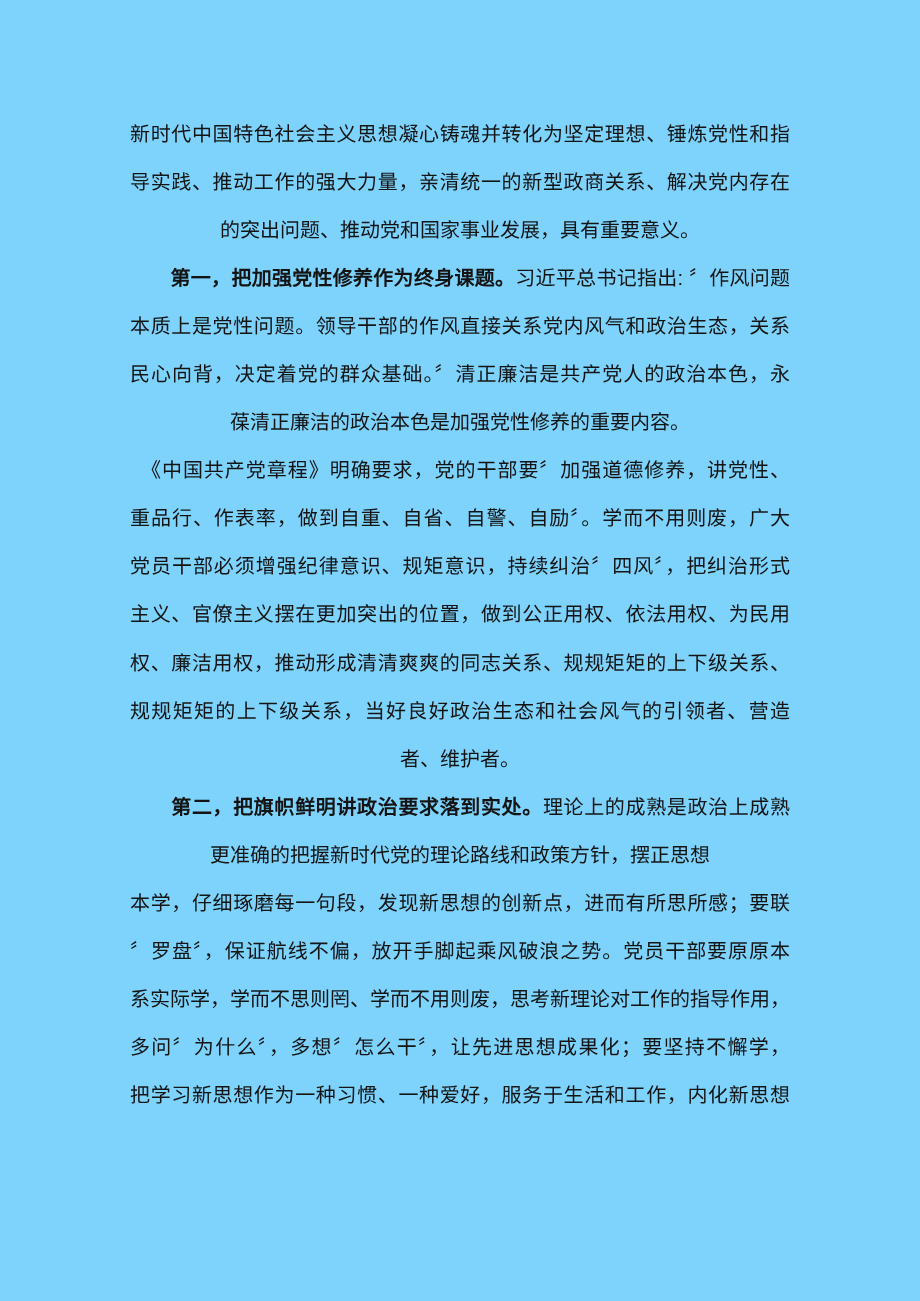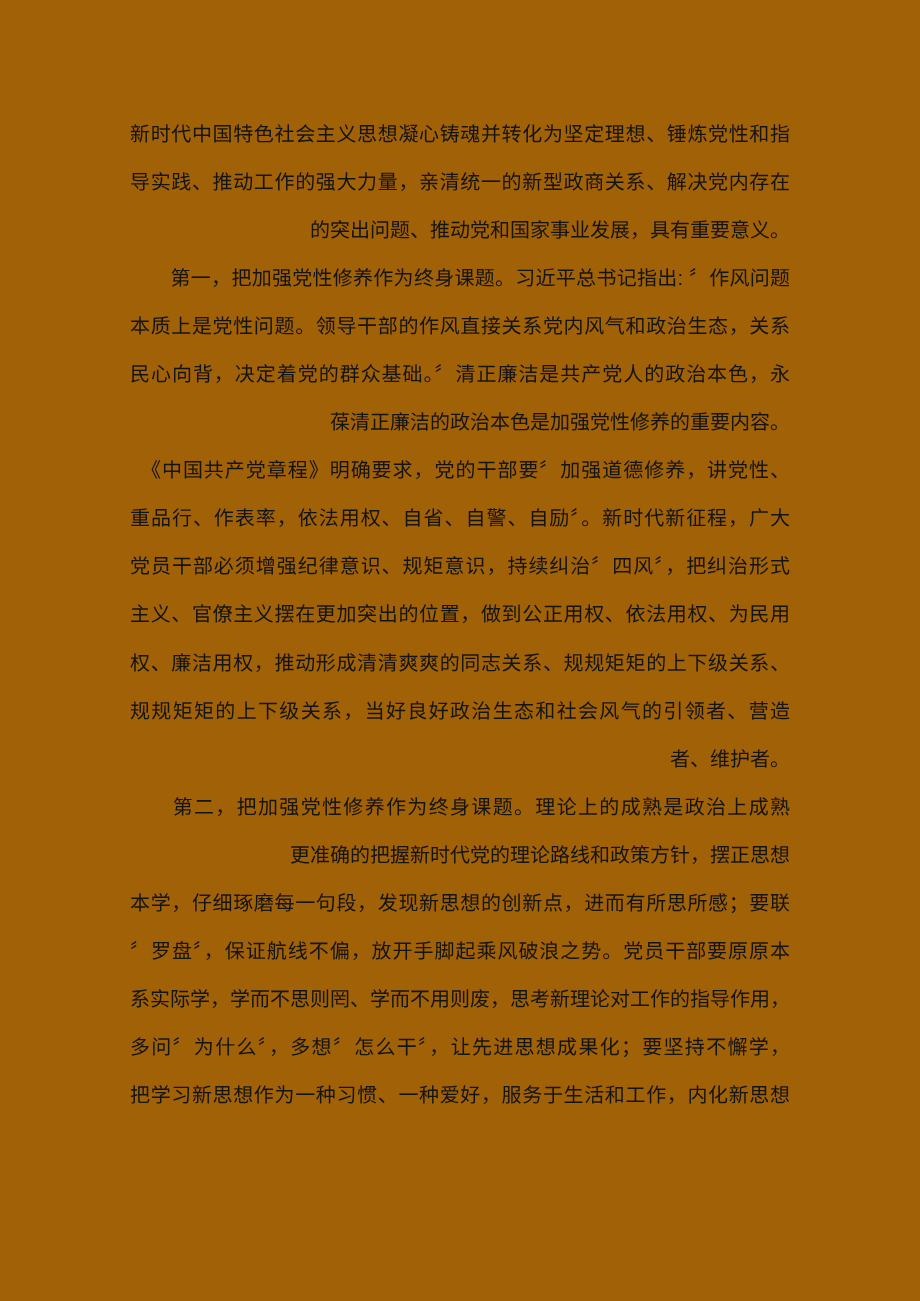--- a/index.html
+++ b/index.html
@@ -4,67 +4,67 @@
 <style>
   html, body {
     margin: 0;
     padding: 0;
     background: #ffffff;
   }
   .page {
     position: relative;
     width: 920px;
     height: 1301px;
-    background: #a16207;
+    background: #7dd3fc;
     overflow: hidden;
     font-family: "Liberation Sans", sans-serif;
   }
   .text-block {
     position: absolute;
     left: 130px;
     top: 110px;
     width: 660px;
     color: #141414;
     font-size: 20px;
     font-weight: 400;
     letter-spacing: 0;
   }
   .doc-line {
     height: 48.05px;
     line-height: 48.05px;
     overflow: hidden;
-    text-align: right;
+    text-align: center;
   }
   .doc-line.just {
     text-align: justify;
     text-align-last: justify;
   }
   .seg { font-weight: 400; }
-  .seg.b { font-weight: 400; }
+  .seg.b { font-weight: 700; }
 </style>
 </head>
 <body>
 
 <div class="page">
   <div class="text-block" style="color: rgb(20, 20, 20);">
       <div class="doc-line just"><span class="seg">新时代中国特色社会主义思想凝心铸魂并转化为坚定理想、锤炼党性和指</span></div>
       <div class="doc-line just"><span class="seg">导实践、推动工作的强大力量，亲清统一的新型政商关系、解决党内存在</span></div>
       <div class="doc-line"><span class="seg">的突出问题、推动党和国家事业发展，具有重要意义。</span></div>
       <div class="doc-line just"><span class="seg b">　　第一，把加强党性修养作为终身课题。</span><span class="seg">习近平总书记指出: 〞作风问题</span></div>
       <div class="doc-line just"><span class="seg">本质上是党性问题。领导干部的作风直接关系党内风气和政治生态，关系</span></div>
       <div class="doc-line just"><span class="seg">民心向背，决定着党的群众基础。〞清正廉洁是共产党人的政治本色，永</span></div>
       <div class="doc-line"><span class="seg">葆清正廉洁的政治本色是加强党性修养的重要内容。</span></div>
       <div class="doc-line just"><span class="seg">　《中国共产党章程》明确要求，党的干部要〞加强道德修养，讲党性、</span></div>
-      <div class="doc-line just"><span class="seg">重品行、作表率，依法用权、自省、自警、自励〞。新时代新征程，广大</span></div>
+      <div class="doc-line just"><span class="seg">重品行、作表率，做到自重、自省、自警、自励〞。学而不用则废，广大</span></div>
       <div class="doc-line just"><span class="seg">党员干部必须增强纪律意识、规矩意识，持续纠治〞四风〞，把纠治形式</span></div>
       <div class="doc-line just"><span class="seg">主义、官僚主义摆在更加突出的位置，做到公正用权、依法用权、为民用</span></div>
       <div class="doc-line just"><span class="seg">权、廉洁用权，推动形成清清爽爽的同志关系、规规矩矩的上下级关系、</span></div>
       <div class="doc-line just"><span class="seg">规规矩矩的上下级关系，当好良好政治生态和社会风气的引领者、营造</span></div>
       <div class="doc-line"><span class="seg">者、维护者。</span></div>
-      <div class="doc-line just"><span class="seg b">　　第二，把加强党性修养作为终身课题。</span><span class="seg">理论上的成熟是政治上成熟</span></div>
+      <div class="doc-line just"><span class="seg b">　　第二，把旗帜鲜明讲政治要求落到实处。</span><span class="seg">理论上的成熟是政治上成熟</span></div>
       <div class="doc-line"><span class="seg">更准确的把握新时代党的理论路线和政策方针，摆正思想</span></div>
       <div class="doc-line just"><span class="seg">本学，仔细琢磨每一句段，发现新思想的创新点，进而有所思所感；要联</span></div>
       <div class="doc-line just"><span class="seg">〞罗盘〞，保证航线不偏，放开手脚起乘风破浪之势。党员干部要原原本</span></div>
       <div class="doc-line just"><span class="seg">系实际学，学而不思则罔、学而不用则废，思考新理论对工作的指导作用，</span></div>
       <div class="doc-line just"><span class="seg">多问〞为什么〞，多想〞怎么干〞，让先进思想成果化；要坚持不懈学，</span></div>
       <div class="doc-line just"><span class="seg">把学习新思想作为一种习惯、一种爱好，服务于生活和工作，内化新思想</span></div>
     </div>
 </div>
 
 </body></html>

